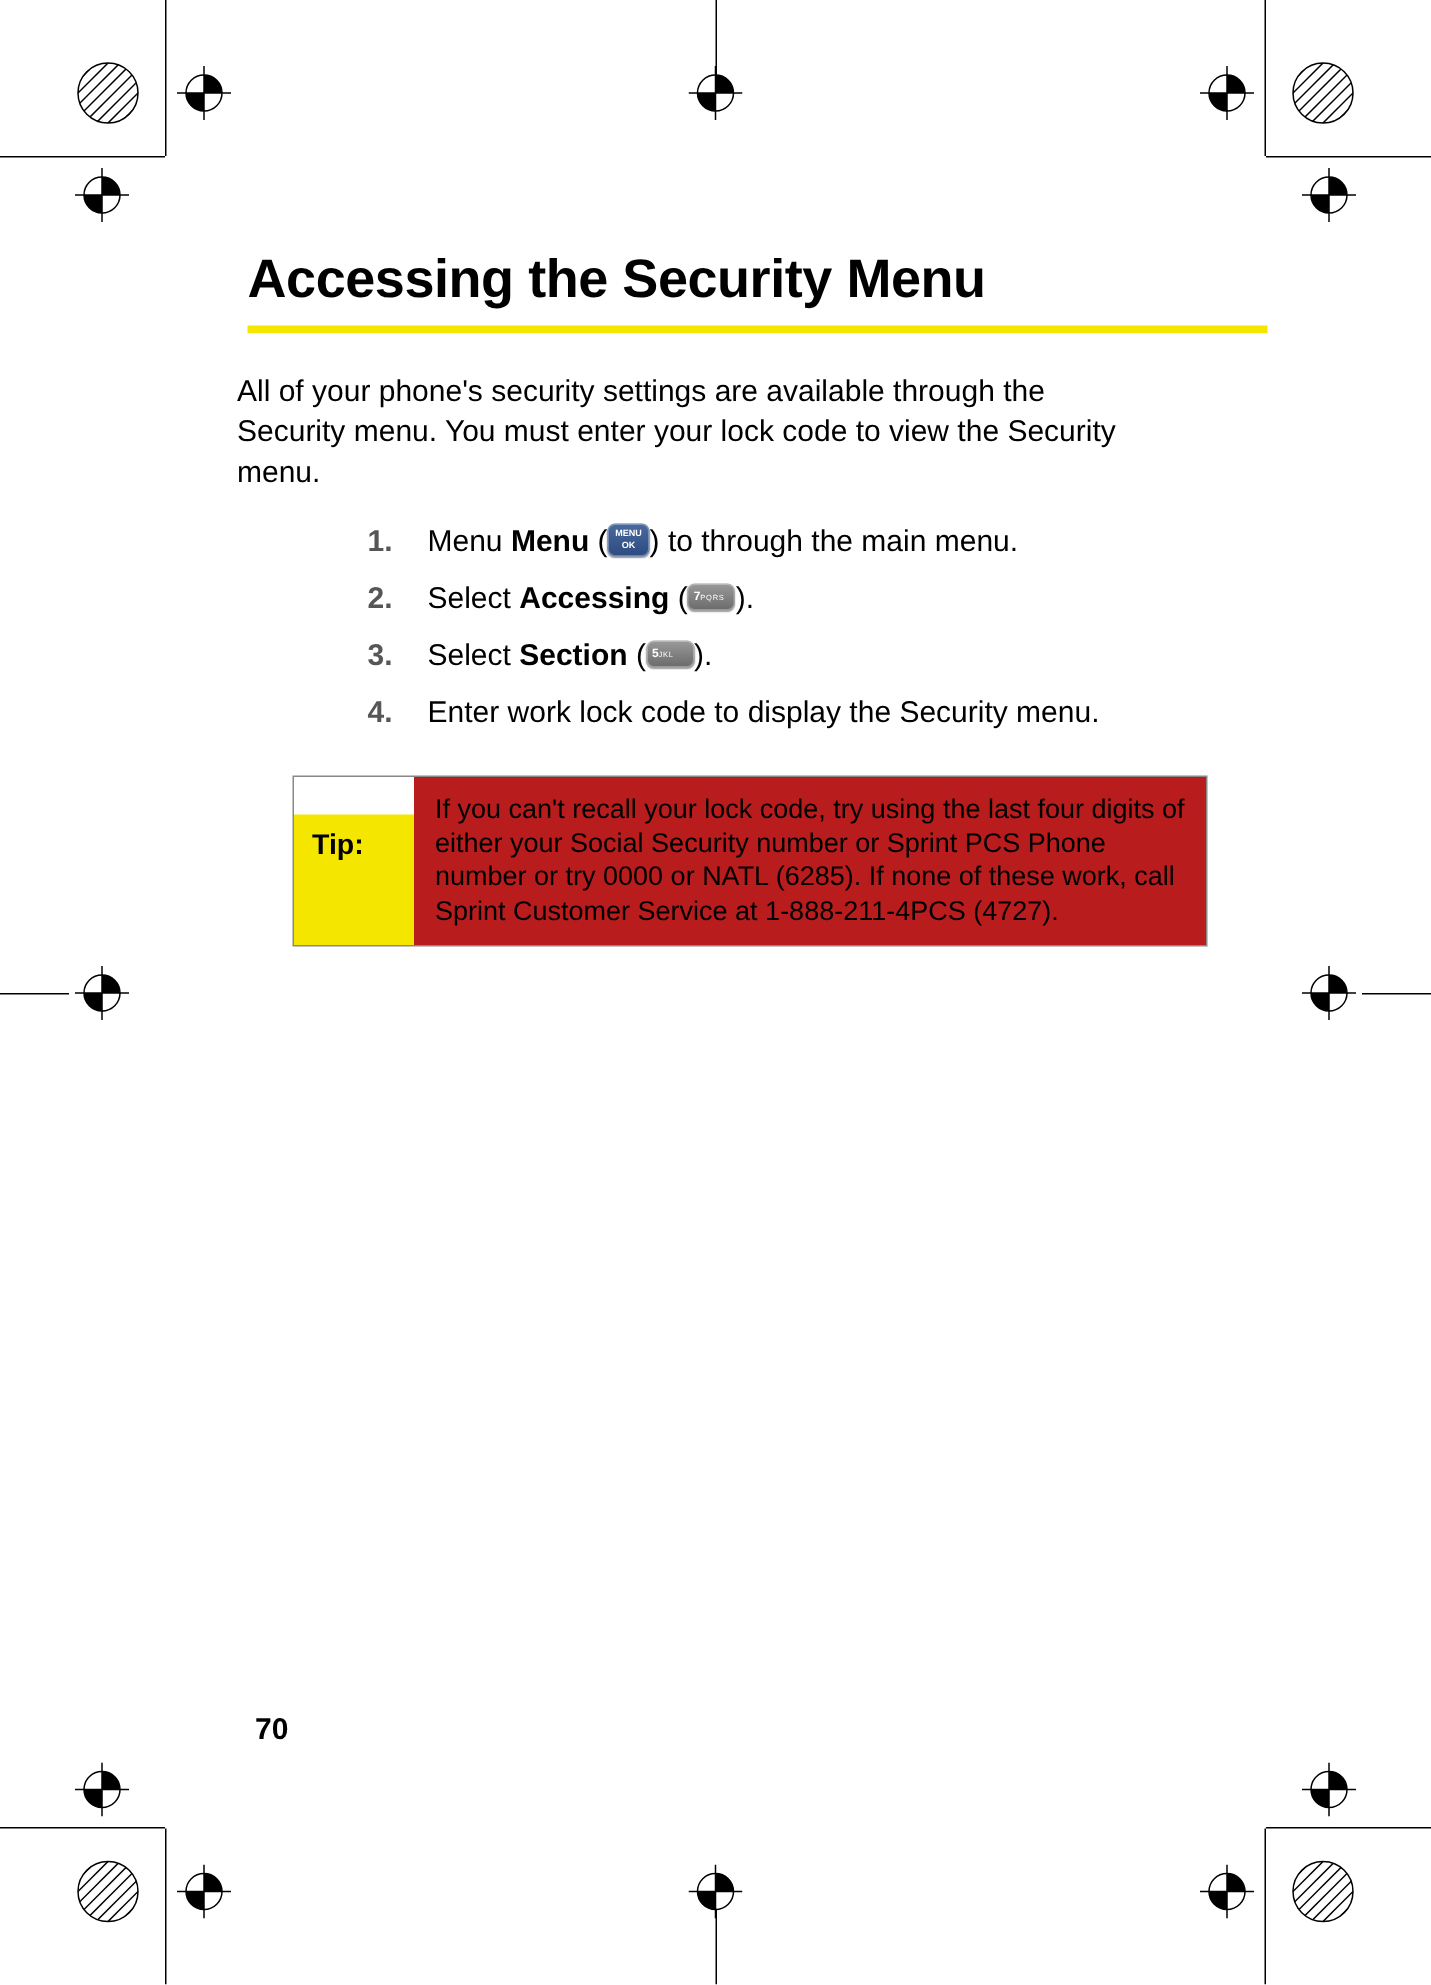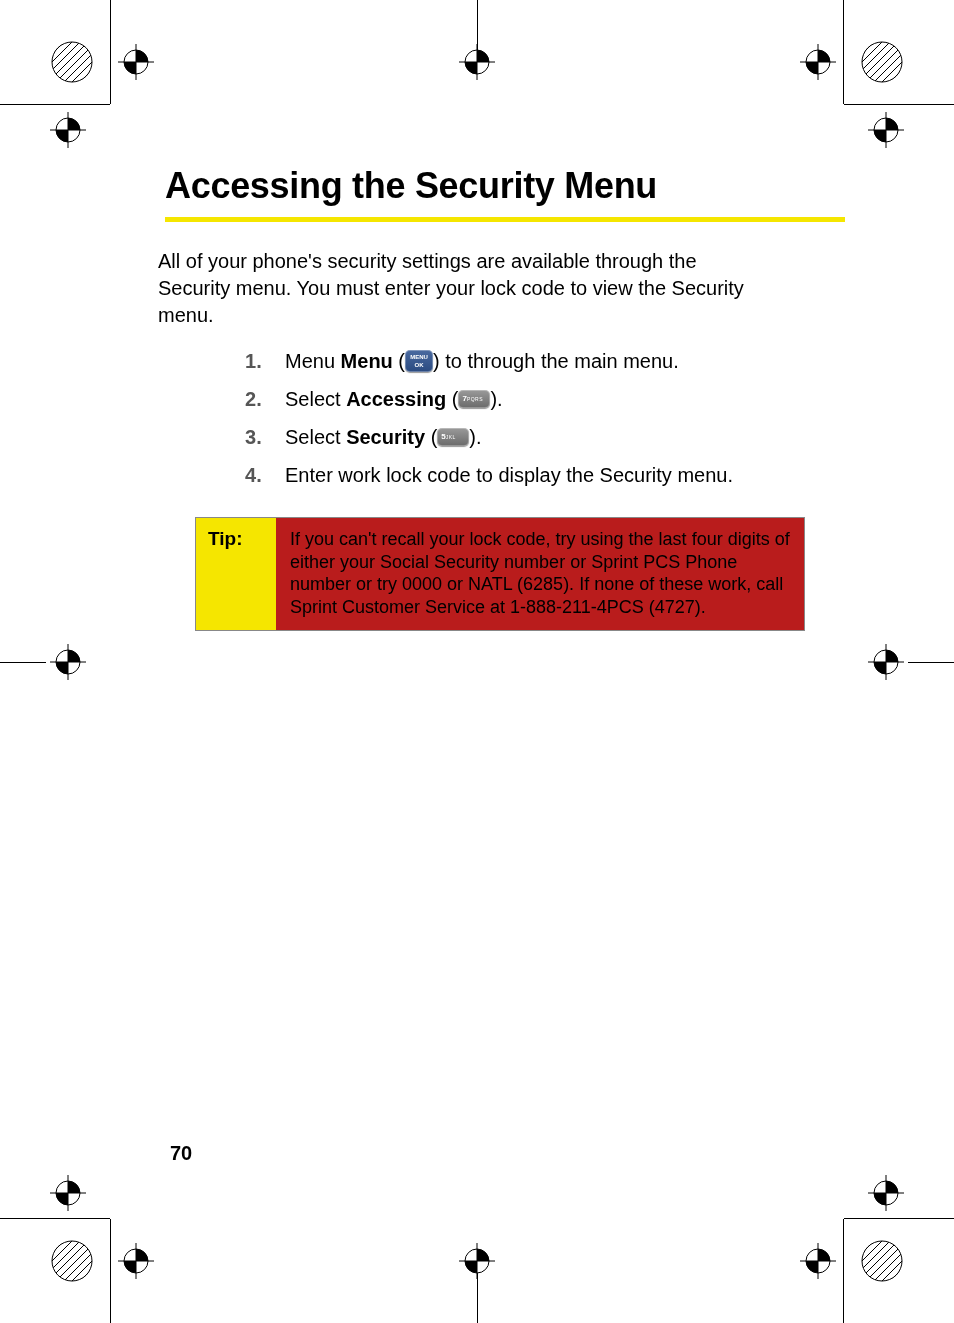--- a/index.html
+++ b/index.html
@@ -134,20 +134,21 @@
     border: 1px solid #888;
     display: flex;
     align-items: stretch;
   }
   .tip-label {
     width: 80px;
     background: #f5e600;
     font-weight: 700;
     font-size: 19px;
     padding: 10px 12px;
+    margin-top: 25px;
   }
   .tip-body {
     flex: 1;
     background: #b91c1c;
     font-size: 18px;
     line-height: 1.25;
     padding: 10px 14px 12px 14px;
   }
 
   .footer {
@@ -302,21 +303,21 @@
   <ol class="steps">
     <li>
       <span>Menu </span><span class="b">Menu</span>
       (<span class="key key-menu"><span>MENU</span><br><span>OK</span></span>)<span> to through the main menu.</span>
     </li>
     <li>
       <span>Select </span><span class="b">Accessing</span>
       (<span class="key key-num"><span>7</span><small>PQRS</small></span>)<span>.</span>
     </li>
     <li>
-      <span>Select </span><span class="b">Security</span>
+      <span>Select </span><span class="b">Section</span>
       (<span class="key key-num"><span>5</span><small>JKL</small></span>)<span>.</span>
     </li>
     <li>Enter work lock code to display the Security menu.</li>
   </ol>
 
   <div class="tip-box">
     <div class="tip-label">Tip:</div>
     <div class="tip-body">If you can't recall your lock code, try using the last four digits of either your Social Security number or Sprint PCS Phone number or try 0000 or NATL (6285). If none of these work, call Sprint Customer Service at 1-888-211-4PCS (4727).</div>
   </div>
 

